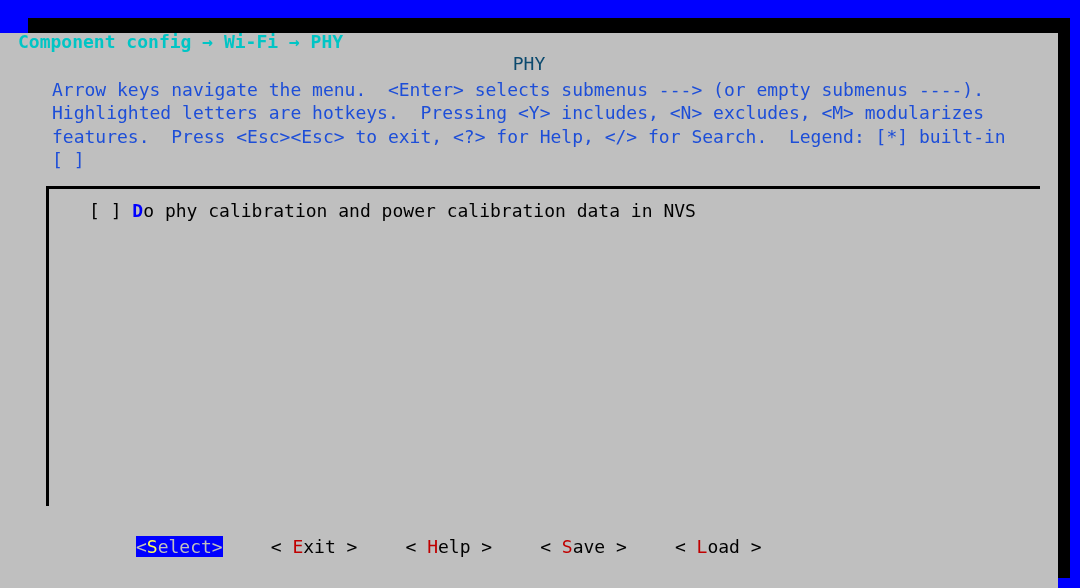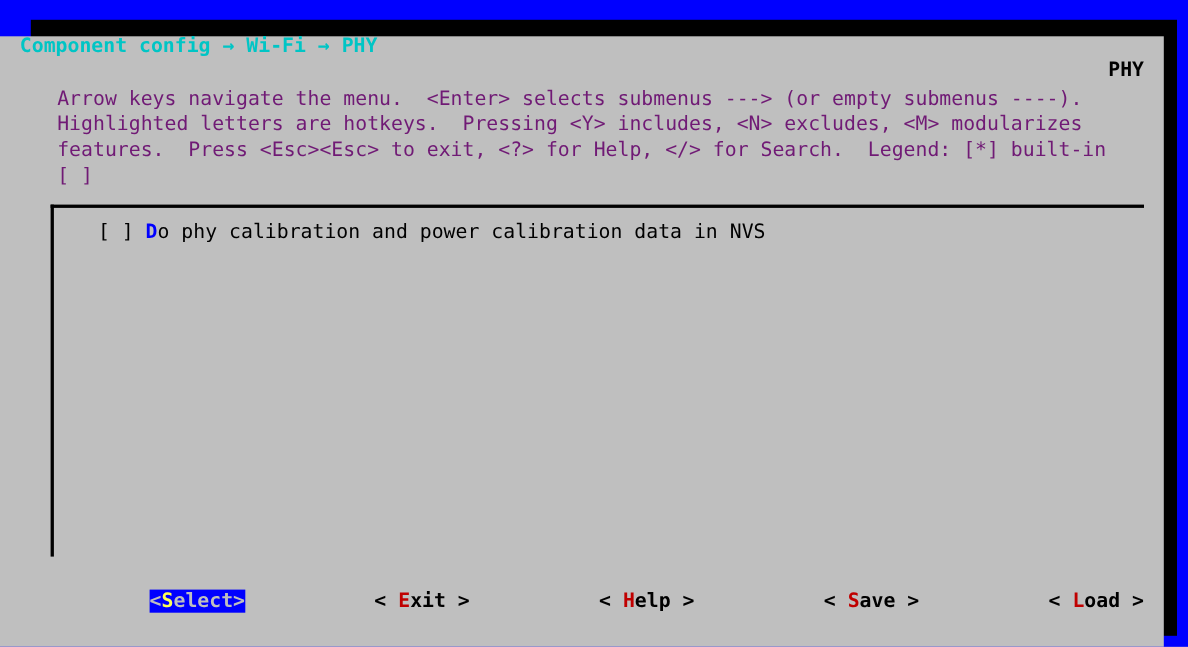--- a/index.html
+++ b/index.html
@@ -36,28 +36,28 @@
     }
     .breadcrumb {
       color: #00c5c5;
       font-weight: bold;
       position: absolute;
       top: -2px;
       left: 18px;
       white-space: pre;
     }
     .title {
-      color: #000000;
-      font-weight: bold;
-      text-align: right;
+      color: #0c4a6e;
+      font-weight: normal;
+      text-align: center;
       margin-bottom: 4px;
       margin-top: 12px;
     }
     .help-text {
-      color: #701a75;
+      color: #1d4ed8;
       line-height: 1.3;
       margin: 0 28px 14px 34px;
       white-space: pre-wrap;
     }
     .menu-box {
       border-left: 3px solid #000;
       border-top: 3px solid #000;
       margin: 0 0 0 28px;
       padding: 10px 0 10px 40px;
       height: 320px;
@@ -84,25 +84,25 @@
       color: #0000ff;
       font-weight: bold;
     }
     .menu-item.selected .sel-hotkey {
       background: #0000ff;
       color: #c5a000;
       font-weight: bold;
     }
     .button-row {
       display: flex;
-      justify-content: space-between;
+      justify-content: flex-start;
       gap: 48px;
       margin-top: 30px;
       margin-left: 118px;
-      font-weight: bold;
+      font-weight: normal;
     }
     .btn {
       color: #000;
       white-space: pre;
     }
     .btn .hot {
       color: #c00000;
     }
     .btn.active {
       background: #0000ff;

